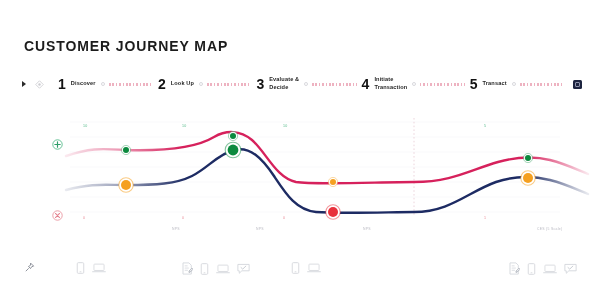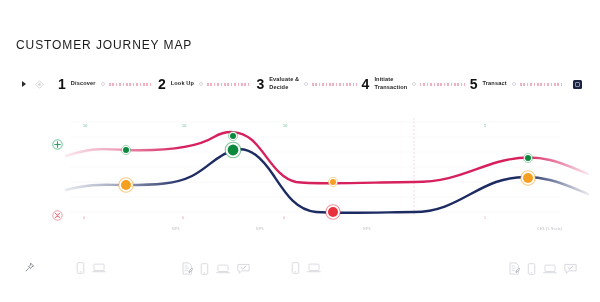--- a/index.html
+++ b/index.html
@@ -10,24 +10,24 @@
     background: #ffffff;
     font-family: "Liberation Sans", sans-serif;
     color: #1a1a1a;
     overflow: hidden;
     position: relative;
   }
 
   
   #page-title {
     position: absolute;
-    left: 16px;
+    left: 24px;
     top: 38px;
-    font-size: 12px;
-    font-weight: normal;
+    font-size: 14px;
+    font-weight: bold;
     letter-spacing: 0.9px;
     color: #1c1c1c;
   }
 
   
   #stage-rail {
     position: absolute;
     left: 22px;
     top: 72px;
     width: 560px;

